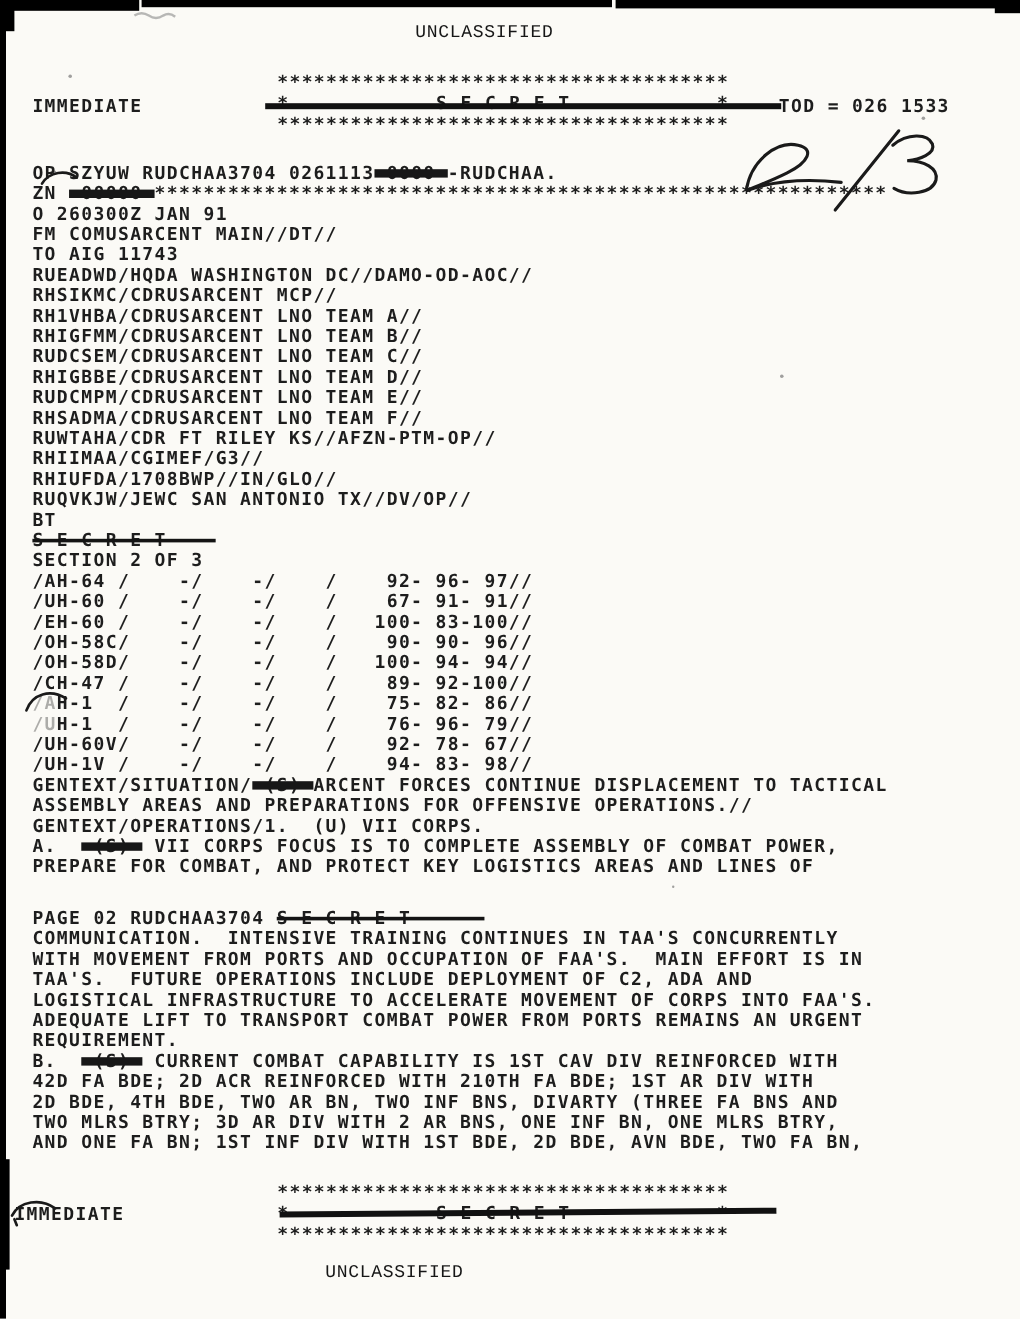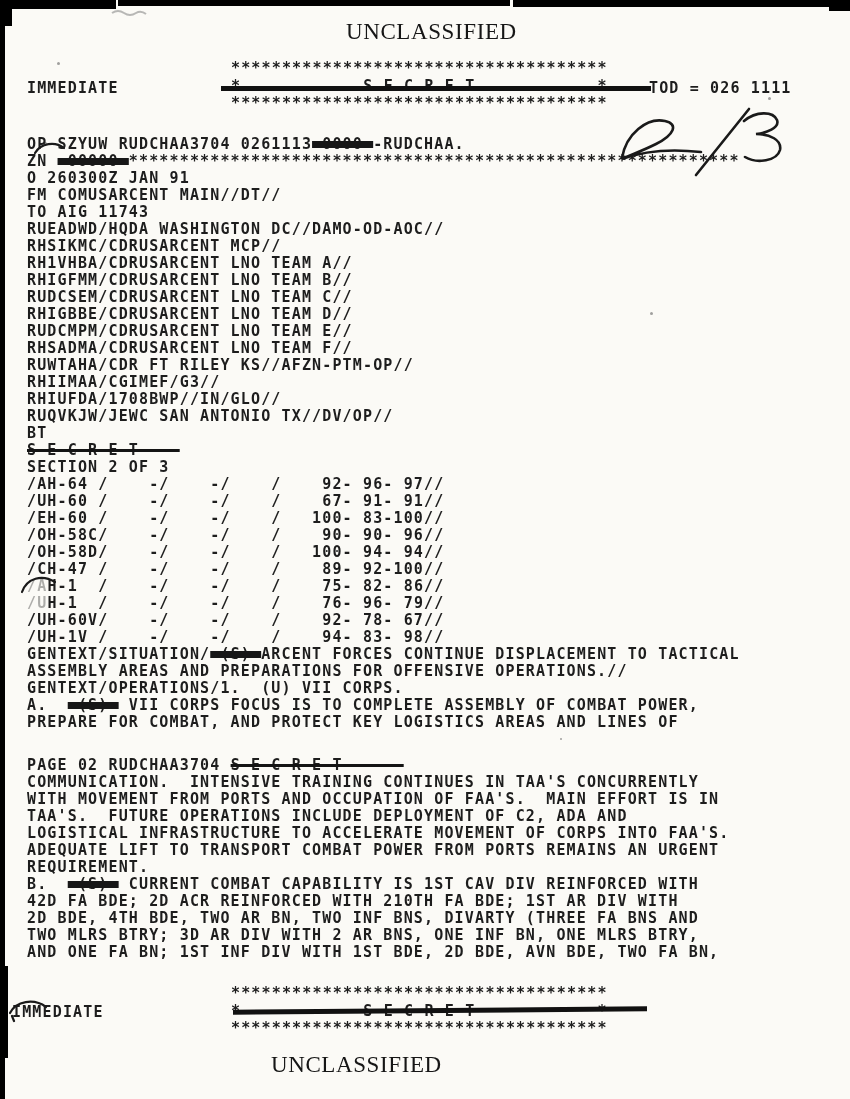--- a/index.html
+++ b/index.html
@@ -25,22 +25,22 @@
     text-decoration-color:#141414;
   }
   .seg-blot{
     text-decoration-line:line-through;
     text-decoration-thickness:7px;
     text-decoration-color:#171717;
   }
   .seg-fade{opacity:.35;}
   .sans{
     position:absolute;
-    font-family:Liberation Serif, serif;
-    font-size:23px;
+    font-family:Liberation Mono, monospace;
+    font-size:15px;
     letter-spacing:.6px;
     color:#161616;
     white-space:pre;
   }
   .bar{position:absolute;background:#111;}
   .art{position:absolute;background:#000;}
   .speck{position:absolute;width:3px;height:3px;border-radius:50%;background:#6f6f6f;opacity:.65;}
   svg.overlay{position:absolute;left:0;top:0;pointer-events:none;}
 </style>
 </head>
@@ -58,21 +58,21 @@
 <div class="speck" style="left:44px;top:142px;"></div>
 <div class="speck" style="left:768px;top:97px;"></div>
 <div class="speck" style="left:536px;top:719px;"></div>
 <div class="speck" style="left:650px;top:312px;"></div>
 <div class="speck" style="left:560px;top:738px;width:2px;height:2px;"></div>
 
 <div class="sans" style="left:346px;top:19px;">UNCLASSIFIED</div>
 
 <div class="mono banner" style="left:231px;top:60px;"><div class="line"><span>*************************************</span></div><div class="line"><span>*            S E C R E T            *</span></div><div class="line"><span>*************************************</span></div></div>
 <div class="mono" style="left:27px;top:79px;">IMMEDIATE</div>
-<div class="mono" style="left:649px;top:79px;">TOD = 026 1111</div>
+<div class="mono" style="left:649px;top:79px;">TOD = 026 1533</div>
 <div class="bar" style="left:221px;top:86px;width:430px;height:5px;"></div>
 
 <div class="mono block" style="left:27px;top:136px;"><div class="line"><span>OP SZYUW RUDCHAA3704 0261113</span><span class="seg-blot">-0000-</span><span>-RUDCHAA.</span></div><div class="line"><span>ZN </span><span class="seg-blot">-00000-</span><span>************************************************************</span></div><div class="line"><span>O 260300Z JAN 91</span></div><div class="line"><span>FM COMUSARCENT MAIN//DT//</span></div><div class="line"><span>TO AIG 11743</span></div><div class="line"><span>RUEADWD/HQDA WASHINGTON DC//DAMO-OD-AOC//</span></div><div class="line"><span>RHSIKMC/CDRUSARCENT MCP//</span></div><div class="line"><span>RH1VHBA/CDRUSARCENT LNO TEAM A//</span></div><div class="line"><span>RHIGFMM/CDRUSARCENT LNO TEAM B//</span></div><div class="line"><span>RUDCSEM/CDRUSARCENT LNO TEAM C//</span></div><div class="line"><span>RHIGBBE/CDRUSARCENT LNO TEAM D//</span></div><div class="line"><span>RUDCMPM/CDRUSARCENT LNO TEAM E//</span></div><div class="line"><span>RHSADMA/CDRUSARCENT LNO TEAM F//</span></div><div class="line"><span>RUWTAHA/CDR FT RILEY KS//AFZN-PTM-OP//</span></div><div class="line"><span>RHIIMAA/CGIMEF/G3//</span></div><div class="line"><span>RHIUFDA/1708BWP//IN/GLO//</span></div><div class="line"><span>RUQVKJW/JEWC SAN ANTONIO TX//DV/OP//</span></div><div class="line"><span>BT</span></div><div class="line"><span class="seg-strike">S E C R E T    </span></div><div class="line"><span>SECTION 2 OF 3</span></div><div class="line"><span>/AH-64 /    -/    -/    /    92- 96- 97//</span></div><div class="line"><span>/UH-60 /    -/    -/    /    67- 91- 91//</span></div><div class="line"><span>/EH-60 /    -/    -/    /   100- 83-100//</span></div><div class="line"><span>/OH-58C/    -/    -/    /    90- 90- 96//</span></div><div class="line"><span>/OH-58D/    -/    -/    /   100- 94- 94//</span></div><div class="line"><span>/CH-47 /    -/    -/    /    89- 92-100//</span></div><div class="line"><span class="seg-fade">/A</span><span>H-1  /    -/    -/    /    75- 82- 86//</span></div><div class="line"><span class="seg-fade">/U</span><span>H-1  /    -/    -/    /    76- 96- 79//</span></div><div class="line"><span>/UH-60V/    -/    -/    /    92- 78- 67//</span></div><div class="line"><span>/UH-1V /    -/    -/    /    94- 83- 98//</span></div><div class="line"><span>GENTEXT/SITUATION/</span><span class="seg-blot">-(S)-</span><span>ARCENT FORCES CONTINUE DISPLACEMENT TO TACTICAL</span></div><div class="line"><span>ASSEMBLY AREAS AND PREPARATIONS FOR OFFENSIVE OPERATIONS.//</span></div><div class="line"><span>GENTEXT/OPERATIONS/1.  (U) VII CORPS.</span></div><div class="line"><span>A.  </span><span class="seg-blot">-(S)-</span><span> VII CORPS FOCUS IS TO COMPLETE ASSEMBLY OF COMBAT POWER,</span></div><div class="line"><span>PREPARE FOR COMBAT, AND PROTECT KEY LOGISTICS AREAS AND LINES OF</span></div></div>
 
 <div class="mono block" style="left:27px;top:757px;"><div class="line"><span>PAGE 02 RUDCHAA3704 </span><span class="seg-strike">S E C R E T      </span></div><div class="line"><span>COMMUNICATION.  INTENSIVE TRAINING CONTINUES IN TAA'S CONCURRENTLY</span></div><div class="line"><span>WITH MOVEMENT FROM PORTS AND OCCUPATION OF FAA'S.  MAIN EFFORT IS IN</span></div><div class="line"><span>TAA'S.  FUTURE OPERATIONS INCLUDE DEPLOYMENT OF C2, ADA AND</span></div><div class="line"><span>LOGISTICAL INFRASTRUCTURE TO ACCELERATE MOVEMENT OF CORPS INTO FAA'S.</span></div><div class="line"><span>ADEQUATE LIFT TO TRANSPORT COMBAT POWER FROM PORTS REMAINS AN URGENT</span></div><div class="line"><span>REQUIREMENT.</span></div><div class="line"><span>B.  </span><span class="seg-blot">-(S)-</span><span> CURRENT COMBAT CAPABILITY IS 1ST CAV DIV REINFORCED WITH</span></div><div class="line"><span>42D FA BDE; 2D ACR REINFORCED WITH 210TH FA BDE; 1ST AR DIV WITH</span></div><div class="line"><span>2D BDE, 4TH BDE, TWO AR BN, TWO INF BNS, DIVARTY (THREE FA BNS AND</span></div><div class="line"><span>TWO MLRS BTRY; 3D AR DIV WITH 2 AR BNS, ONE INF BN, ONE MLRS BTRY,</span></div><div class="line"><span>AND ONE FA BN; 1ST INF DIV WITH 1ST BDE, 2D BDE, AVN BDE, TWO FA BN,</span></div></div>
 
 <div class="mono banner" style="left:231px;top:985px;"><div class="line"><span>*************************************</span></div><div class="line"><span>*            S E C R E T            *</span></div><div class="line"><span>*************************************</span></div></div>
 <div class="mono" style="left:12px;top:1003px;">IMMEDIATE</div>
 <div class="bar" style="left:233px;top:1008px;width:414px;height:5px;transform:rotate(-0.45deg);"></div>
 

